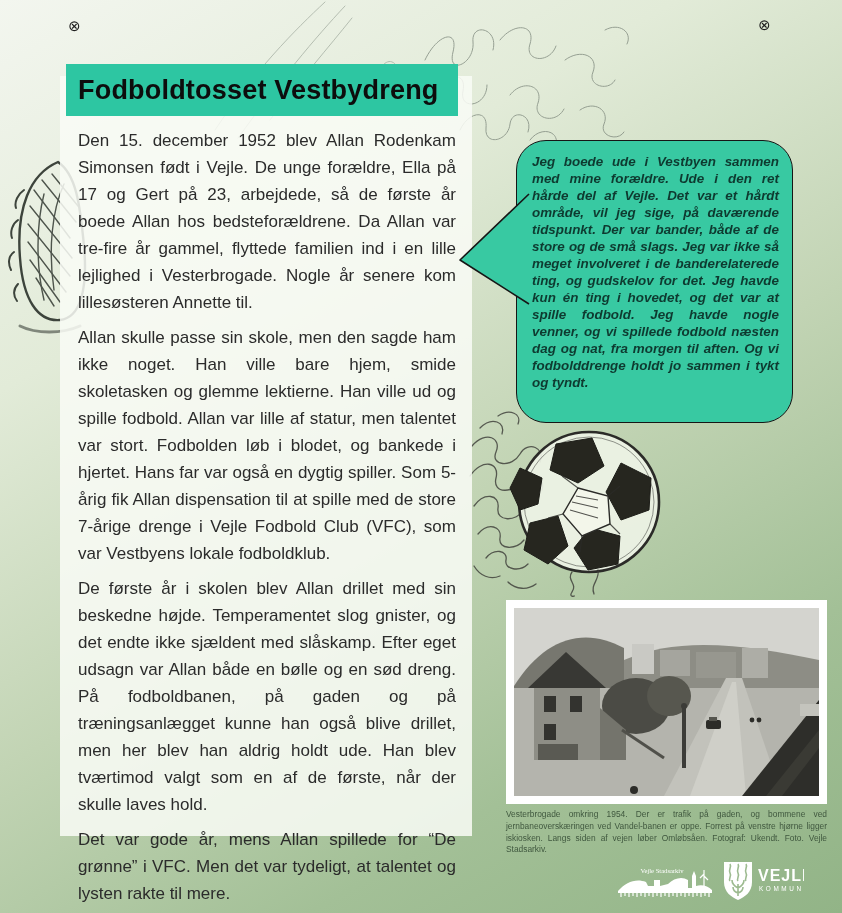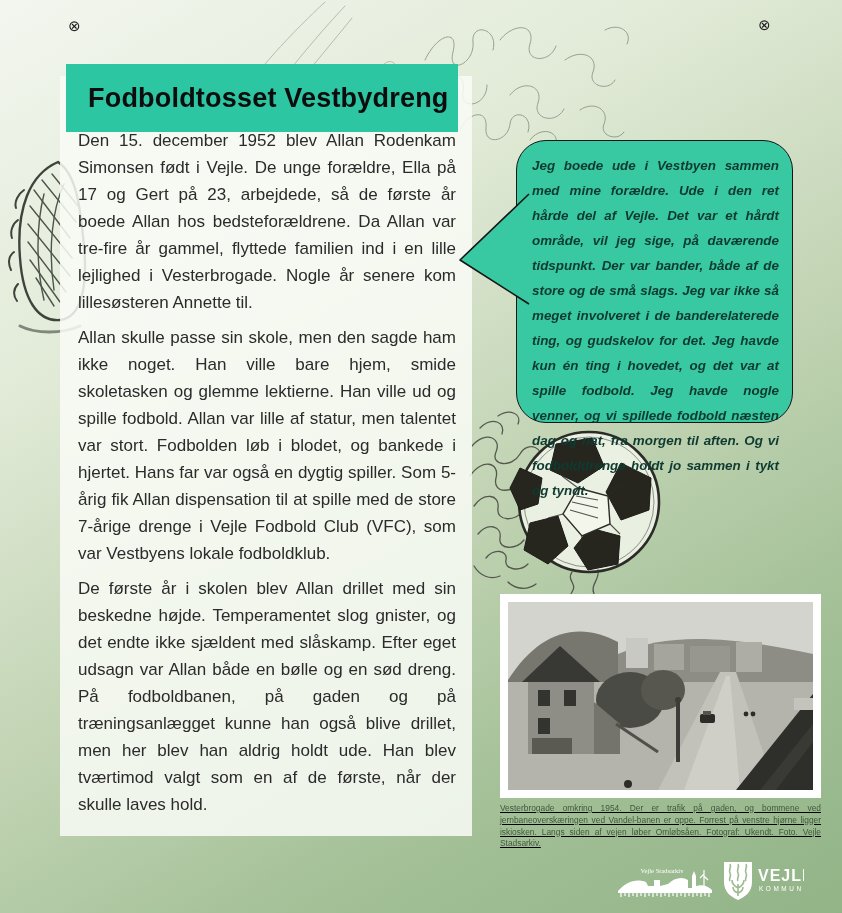--- a/index.html
+++ b/index.html
@@ -12,23 +12,23 @@
   .reg-left  { left:68px; top:18px; }
   .reg-right { left:758px; top:17px; }
 
   .sketch { position:absolute; pointer-events:none; }
 
   .panel {
     position:absolute; left:60px; top:76px; width:412px; height:760px;
     background:rgba(249,252,246,0.86); z-index:2;
   }
   .title-bar {
-    position:absolute; left:66px; top:64px; width:392px; height:68px;
+    position:absolute; left:66px; top:64px; width:392px; height:52px;
     background:#2dc6a2; z-index:3; display:flex; align-items:center;
-    box-sizing:border-box; padding-left:22px;
+    box-sizing:border-box; padding-left:12px;
   }
   .title-bar h1 {
     margin:0; font-size:27px; font-weight:bold; color:#0d0d0d; letter-spacing:0.2px;
     font-family:"Liberation Sans", sans-serif;
   }
   .body-text {
     position:absolute; left:78px; top:127px; width:378px; z-index:3;
   }
   .body-text p {
     margin:0 0 8px 0; font-size:17px; line-height:27px; text-align:justify;
@@ -40,21 +40,21 @@
     background:#ffffff; z-index:5; display:flex; align-items:center; justify-content:center;
   }
   .allan-label span { font-size:27px; font-weight:bold; color:#101010; }
 
   .bubble {
     position:absolute; left:516px; top:140px; width:277px; height:283px;
     background:#38c9a2; border:1.6px solid #161616; border-radius:30px;
     box-sizing:border-box; padding:12px 13px 8px 15px; z-index:4;
   }
   .bubble p {
-    margin:0; font-size:13.4px; line-height:25px; font-weight:bold; font-style:italic;
+    margin:0; font-size:13.4px; line-height:17px; font-weight:bold; font-style:italic;
     text-align:justify; color:#0e3a30;
   }
   .bubble-tail { position:absolute; left:458px; top:192px; z-index:4; }
 
   .football { position:absolute; left:468px; top:406px; z-index:1; }
 
   .photo-figure { position:absolute; left:498px; top:592px; width:321px; z-index:3; }
   .photo-frame { background:#ffffff; padding:8px; box-sizing:border-box; width:321px; }
   .photo-frame svg { display:block; }
   .photo-caption {
@@ -113,20 +113,21 @@
   <div class="panel"></div>
 
   <div class="title-bar">
     <h1>Fodboldtosset Vestbydreng</h1>
   </div>
 
   <div class="body-text">
     <p>Den 15. december 1952 blev Allan Rodenkam Simonsen født i Vejle. De unge forældre, Ella på 17 og Gert på 23, arbejdede, så de første år boede Allan hos bedsteforældrene. Da Allan var tre-fire år gammel, flyttede familien ind i en lille lejlighed i Vesterbrogade. Nogle år senere kom lillesøsteren Annette til.</p>
     <p>Allan skulle passe sin skole, men den sagde ham ikke noget. Han ville bare hjem, smide skoletasken og glemme lektierne. Han ville ud og spille fodbold. Allan var lille af statur, men talentet var stort. Fodbolden løb i blodet, og bankede i hjertet. Hans far var også en dygtig spiller. Som 5-årig fik Allan dispensation til at spille med de store 7-årige drenge i Vejle Fodbold Club (VFC), som var Vestbyens lokale fodboldklub.</p>
     <p>De første år i skolen blev Allan drillet med sin beskedne højde. Temperamentet slog gnister, og det endte ikke sjældent med slåskamp. Efter eget udsagn var Allan både en bølle og en sød dreng. På fodboldbanen, på gaden og på træningsanlægget kunne han også blive drillet, men her blev han aldrig holdt ude. Han blev tværtimod valgt som en af de første, når der skulle laves hold.</p>
+    <p>Det var gode år, mens Allan spillede for “De grønne” i VFC. Men det var tydeligt, at talentet og lysten rakte til mere.</p>
   </div>
 
 
   <div class="bubble">
     <p>Jeg boede ude i Vestbyen sammen med mine forældre. Ude i den ret hårde del af Vejle. Det var et hårdt område, vil jeg sige, på daværende tidspunkt. Der var bander, både af de store og de små slags. Jeg var ikke så meget involveret i de banderelaterede ting, og gudskelov for det. Jeg havde kun én ting i hovedet, og det var at spille fodbold. Jeg havde nogle venner, og vi spillede fodbold næsten dag og nat, fra morgen til aften. Og vi fodbolddrenge holdt jo sammen i tykt og tyndt.</p>
   </div>
   <div class="bubble-tail">
     <svg width="72" height="116" viewBox="0 0 72 116">
       <path d="M71,2 L2,68 L71,112" fill="#38c9a2" stroke="#161616" stroke-width="1.6" stroke-linejoin="round"></path>
     </svg>
@@ -159,21 +160,21 @@
         <path d="M110,82 L94,70 M140,90 L152,80 M142,118 L152,128 M114,130 L112,146 M95,108 L80,112"></path>
         <path d="M104,96 l26,6 M102,104 l28,8 M108,90 l22,4"></path>
       </g>
       <g stroke="#3a3a36" stroke-width="1.3" opacity="0.8" stroke-linecap="round">
         <path d="M104,166 c-6,8 6,12 0,20 c-4,6 4,4 2,4"></path>
         <path d="M130,164 c2,10 -8,14 -4,24"></path>
       </g>
     </svg>
   </div>
 
-  <figure class="photo-figure" style="margin:2px;text-decoration:underline;">
+  <figure class="photo-figure" style="margin:8px;">
     <div class="photo-frame">
       <svg width="305" height="188" viewBox="0 0 305 188">
         <rect width="305" height="188" fill="#d4d4cf"></rect>
         <path d="M0,78 C30,30 70,18 110,40 L110,80 L0,92 Z" fill="#77776f"></path>
         <path d="M110,52 C160,30 220,34 305,52 L305,80 L110,80 Z" fill="#8d8d85"></path>
         <rect x="118" y="36" width="22" height="30" fill="#c9c9c4"></rect>
         <rect x="146" y="42" width="30" height="26" fill="#a5a59e"></rect>
         <rect x="182" y="44" width="40" height="26" fill="#97978f"></rect>
         <rect x="228" y="40" width="26" height="30" fill="#adada6"></rect>
         <rect x="0" y="80" width="305" height="108" fill="#b4b4ad"></rect>

